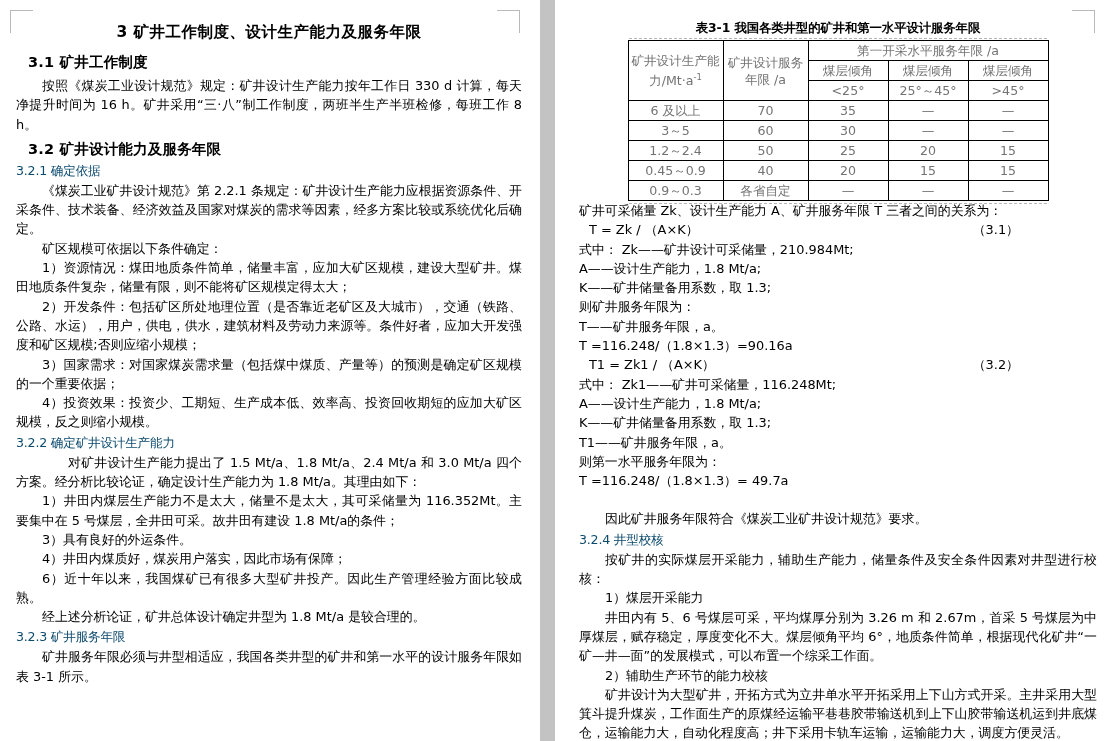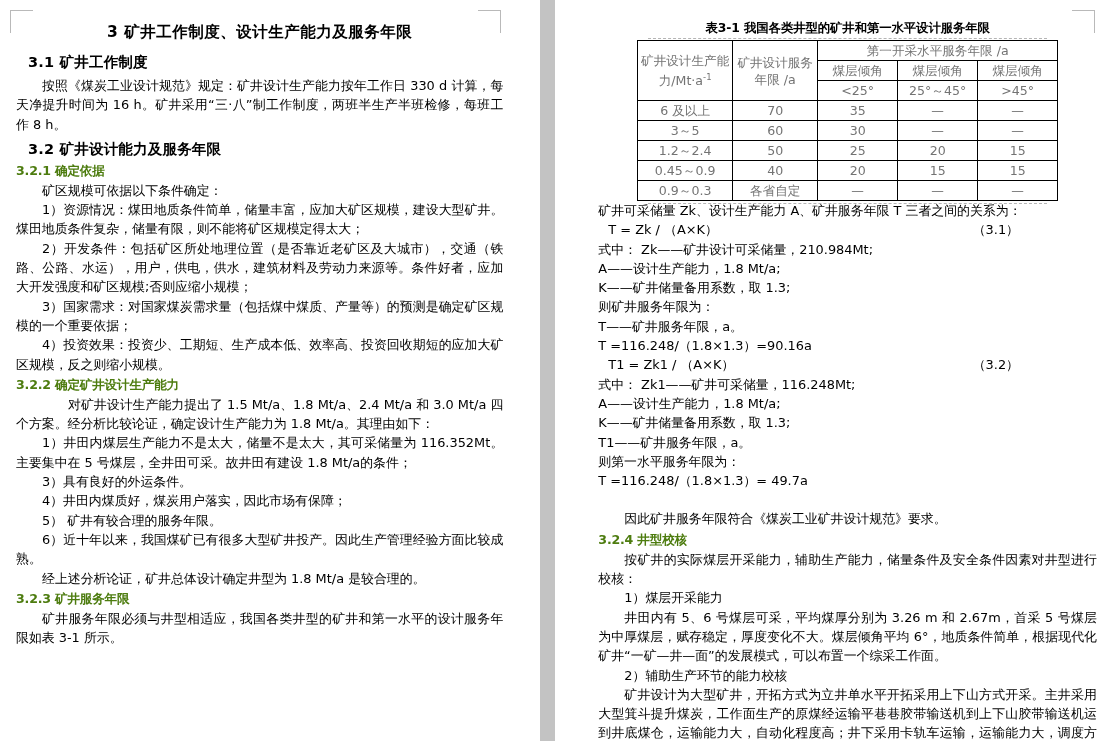--- a/index.html
+++ b/index.html
@@ -13,21 +13,20 @@
     overflow: hidden;
     font-family: "DejaVu Sans", "Liberation Sans", sans-serif;
   }
   .viewport {
     position: relative;
     width: 1115px;
     height: 741px;
     background: #ffffff;
     display: flex;
     align-items: flex-end;
-    gap: 19px;
   }
   
   .page {
     position: relative;
     background: #ffffff;
     height: 741px;
     box-sizing: border-box;
     overflow: hidden;
   }
   .page-left  { width: 540px; padding: 12px 0 0 0; }
@@ -60,23 +59,23 @@
   }
   h2.sec {
     font-size: 14.5px;
     font-weight: bold;
     margin: 6px 0 4px 12px;
     color: #000;
     letter-spacing: 0.2px;
   }
   h3.subsec {
     font-size: 12.6px;
-    font-weight: bold;
+    font-weight: normal;
     margin: 3px 0 1px 0;
-    color: #4d7c0f;
+    color: #0c4a6e;
     letter-spacing: -0.2px;
   }
   p.para {
     font-size: 12.9px;
     line-height: 19.3px;
     margin: 0;
     text-align: justify;
     text-justify: inter-ideograph;
     color: #000;
   }
@@ -144,31 +143,31 @@
   <div class="page page-left">
     <div class="crop tl"></div>
     <div class="crop tr"></div>
     <div class="body-col">
       <div class="doc-title">3  矿井工作制度、设计生产能力及服务年限</div>
       <div id="left-flow">
           <h2 class="sec">3.1  矿井工作制度</h2>
           <p class="para ind">按照《煤炭工业设计规范》规定：矿井设计生产能力按年工作日 330 d 计算，每天净提升时间为 16 h。矿井采用“三·八”制工作制度，两班半生产半班检修，每班工作 8 h。</p>
           <h2 class="sec">3.2  矿井设计能力及服务年限</h2>
           <h3 class="subsec">3.2.1  确定依据</h3>
+          <p class="para ind">《煤炭工业矿井设计规范》第 2.2.1 条规定：矿井设计生产能力应根据资源条件、开采条件、技术装备、经济效益及国家对煤炭的需求等因素，经多方案比较或系统优化后确定。</p>
           <p class="para ind">矿区规模可依据以下条件确定：</p>
           <p class="para ind">1）资源情况：煤田地质条件简单，储量丰富，应加大矿区规模，建设大型矿井。煤田地质条件复杂，储量有限，则不能将矿区规模定得太大；</p>
           <p class="para ind">2）开发条件：包括矿区所处地理位置（是否靠近老矿区及大城市），交通（铁路、公路、水运），用户，供电，供水，建筑材料及劳动力来源等。条件好者，应加大开发强度和矿区规模;否则应缩小规模；</p>
           <p class="para ind">3）国家需求：对国家煤炭需求量（包括煤中煤质、产量等）的预测是确定矿区规模的一个重要依据；</p>
           <p class="para ind">4）投资效果：投资少、工期短、生产成本低、效率高、投资回收期短的应加大矿区规模，反之则缩小规模。</p>
           <h3 class="subsec">3.2.2  确定矿井设计生产能力</h3>
           <p class="para ind2">对矿井设计生产能力提出了 1.5 Mt/a、1.8 Mt/a、2.4 Mt/a 和 3.0 Mt/a 四个方案。经分析比较论证，确定设计生产能力为 1.8 Mt/a。其理由如下：</p>
           <p class="para ind">1）井田内煤层生产能力不是太大，储量不是太大，其可采储量为 116.352Mt。主要集中在 5 号煤层，全井田可采。故井田有建设 1.8 Mt/a的条件；</p>
           <p class="para ind">3）具有良好的外运条件。</p>
           <p class="para ind">4）井田内煤质好，煤炭用户落实，因此市场有保障；</p>
-          <p class="para ind">5） 矿井有较合理的服务年限。</p>
           <p class="para ind">6）近十年以来，我国煤矿已有很多大型矿井投产。因此生产管理经验方面比较成熟。</p>
           <p class="para ind">经上述分析论证，矿井总体设计确定井型为 1.8 Mt/a 是较合理的。</p>
           <h3 class="subsec">3.2.3 矿井服务年限</h3>
           <p class="para ind">矿井服务年限必须与井型相适应，我国各类井型的矿井和第一水平的设计服务年限如表 3-1 所示。</p>
         </div>
     </div>
   </div>
 
   <div class="page-gap"></div>
 

